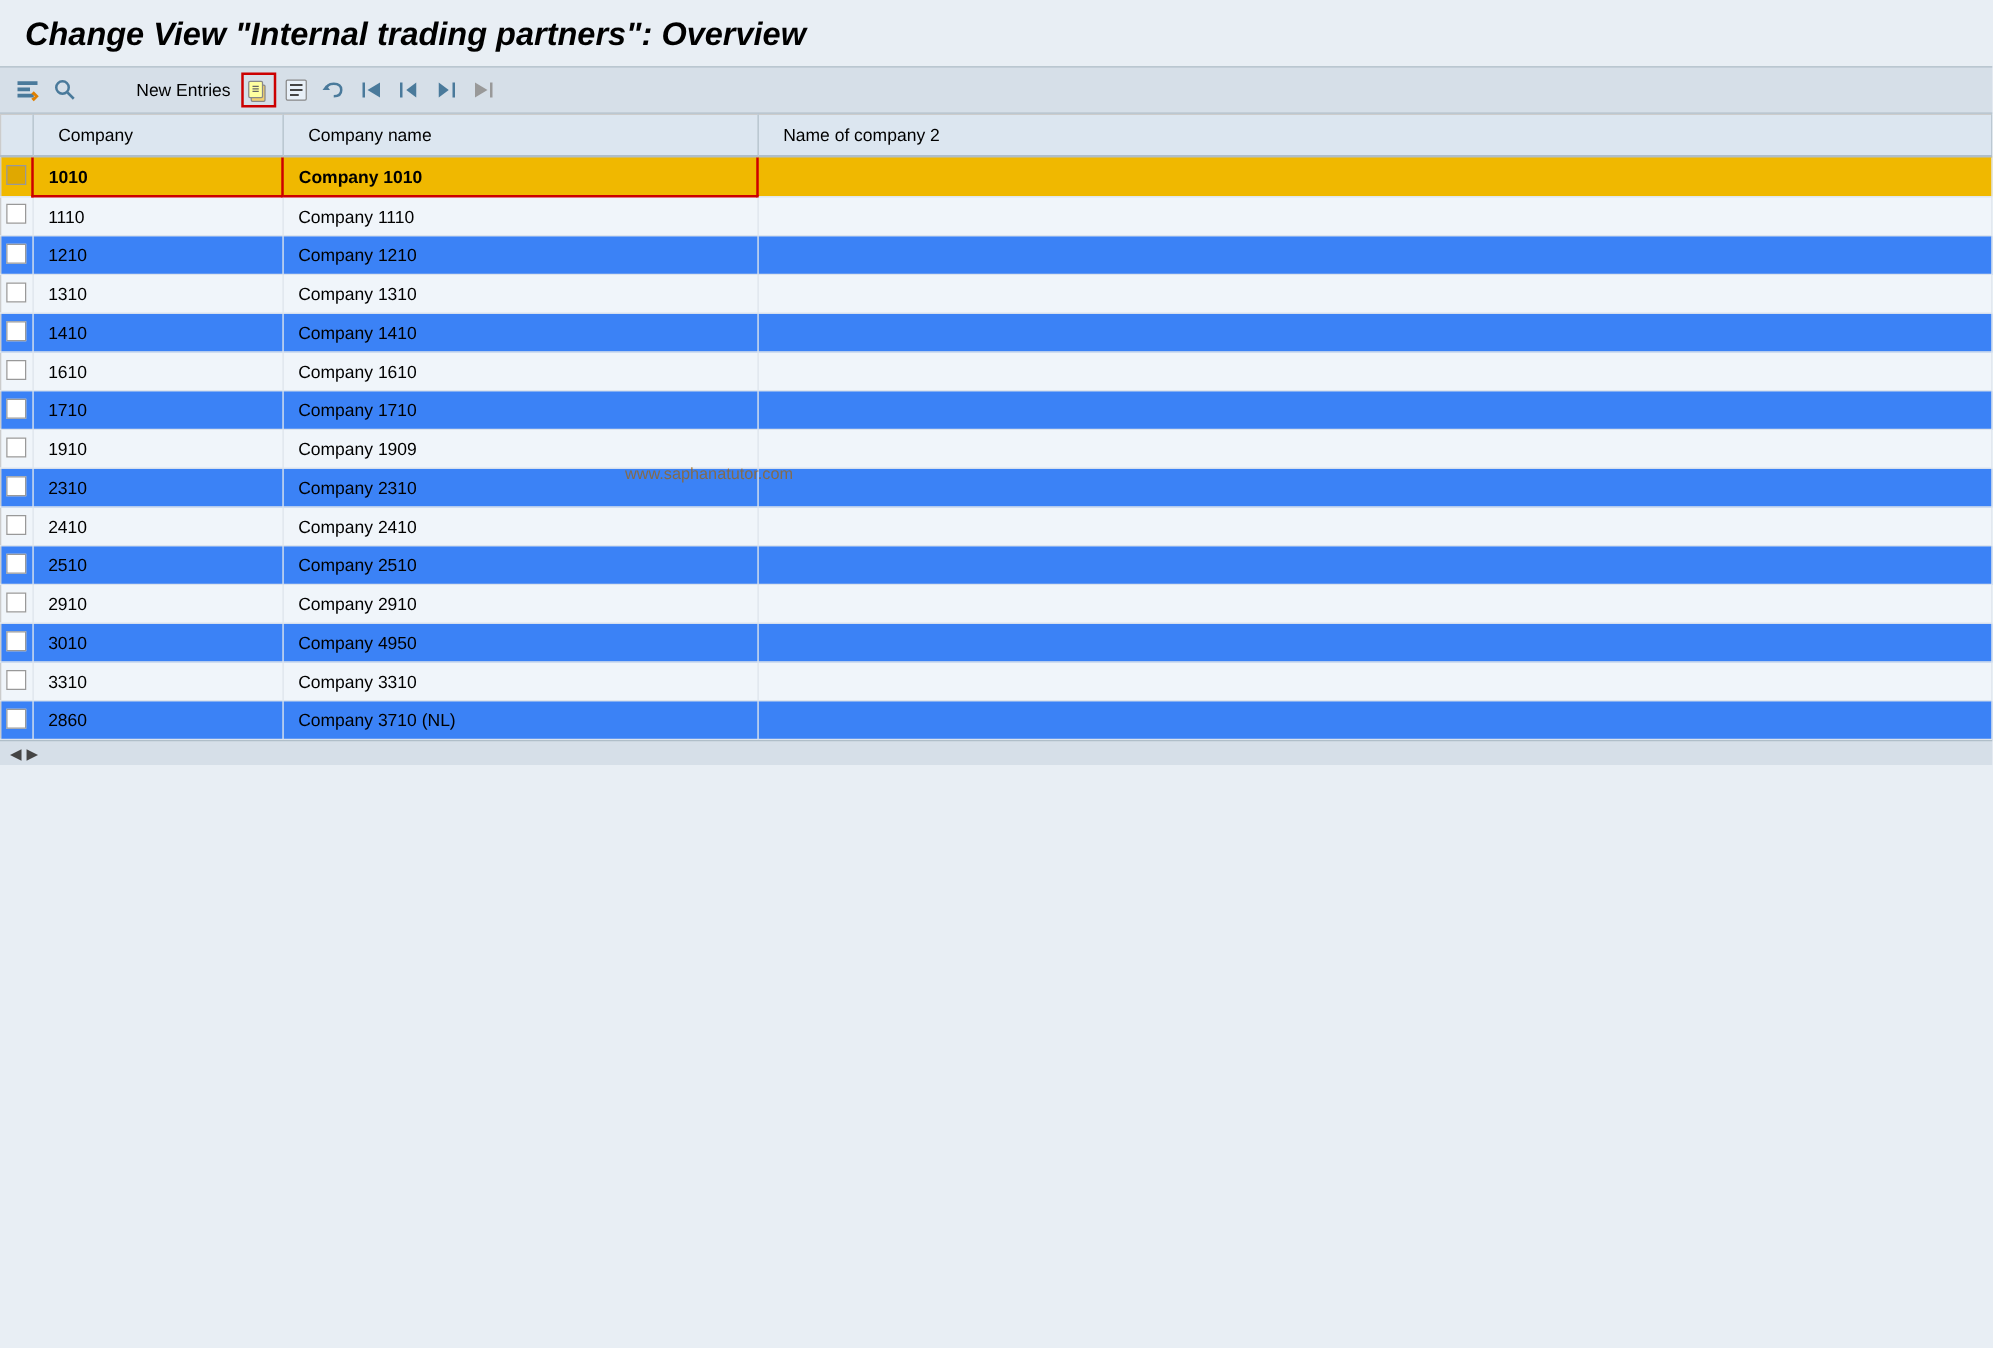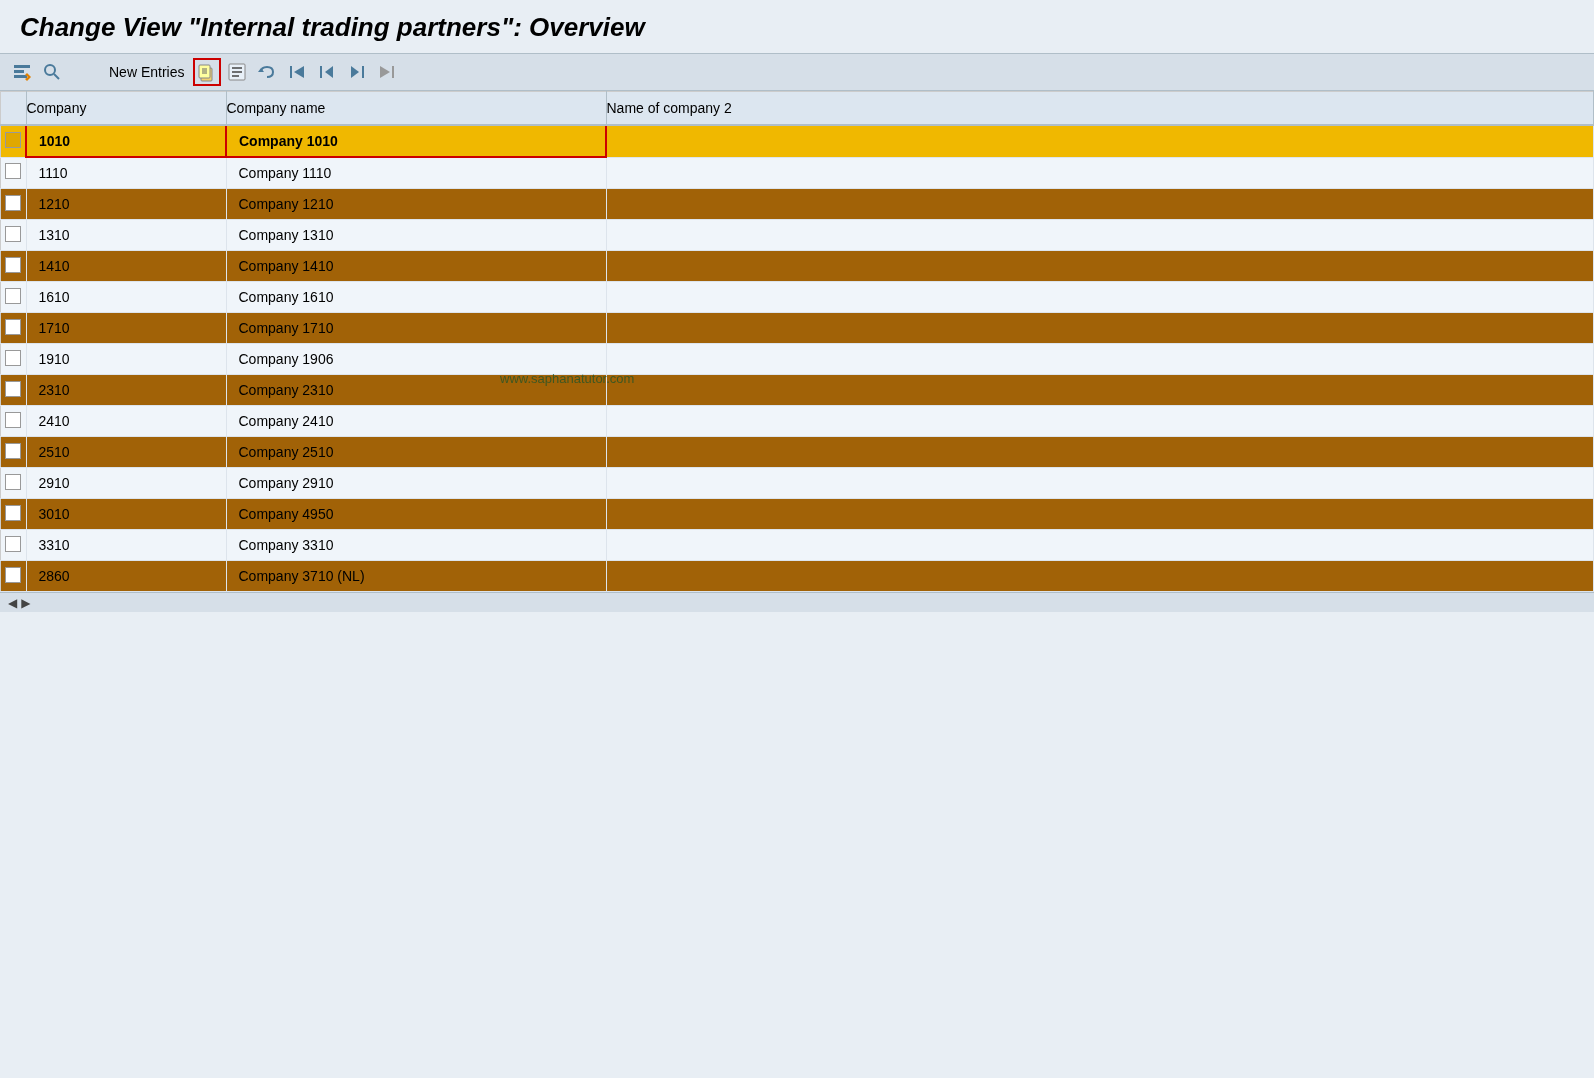--- a/index.html
+++ b/index.html
@@ -78,29 +78,29 @@
       border-collapse: collapse;
       border: 1px solid #ccc;
     }
 
     .data-table thead tr {
       background: #dce6f0;
     }
 
     .data-table thead th {
       text-align: left;
-      padding: 8px 0;
+      padding: 8px 20px;
       font-weight: normal;
       font-size: 14px;
       border-right: 1px solid #b0bec8;
       border-bottom: 2px solid #b0bec8;
     }
 
     .data-table tbody tr {
-      background: #a16207;
+      background: #3b82f6;
     }
 
     .data-table tbody tr:nth-child(even) {
       background: #f0f5fa;
     }
 
     .data-table tbody tr.selected-row {
       background: #f0b800;
     }
 
@@ -135,21 +135,21 @@
     }
 
     
     .col-company { width: 200px; }
     .col-company-name { width: 380px; }
     .col-company2 { width: auto; }
 
     
     .watermark {
       position: absolute;
-      color: #14532d;
+      color: #a16207;
       font-size: 13px;
       opacity: 0.7;
       pointer-events: none;
       user-select: none;
     }
 
     .table-wrapper {
       position: relative;
       overflow: hidden;
     }
@@ -314,21 +314,21 @@
           </tr>
           <tr>
             <td class="row-selector"><span class="row-selector-box"></span></td>
             <td class="col-company">1710</td>
             <td class="col-company-name">Company 1710</td>
             <td class="col-company2"></td>
           </tr>
           <tr>
             <td class="row-selector"><span class="row-selector-box"></span></td>
             <td class="col-company">1910</td>
-            <td class="col-company-name">Company 1906</td>
+            <td class="col-company-name">Company 1909</td>
             <td class="col-company2"></td>
           </tr>
           <tr>
             <td class="row-selector"><span class="row-selector-box"></span></td>
             <td class="col-company">2310</td>
             <td class="col-company-name">Company 2310</td>
             <td class="col-company2"></td>
           </tr>
           <tr>
             <td class="row-selector"><span class="row-selector-box"></span></td>

